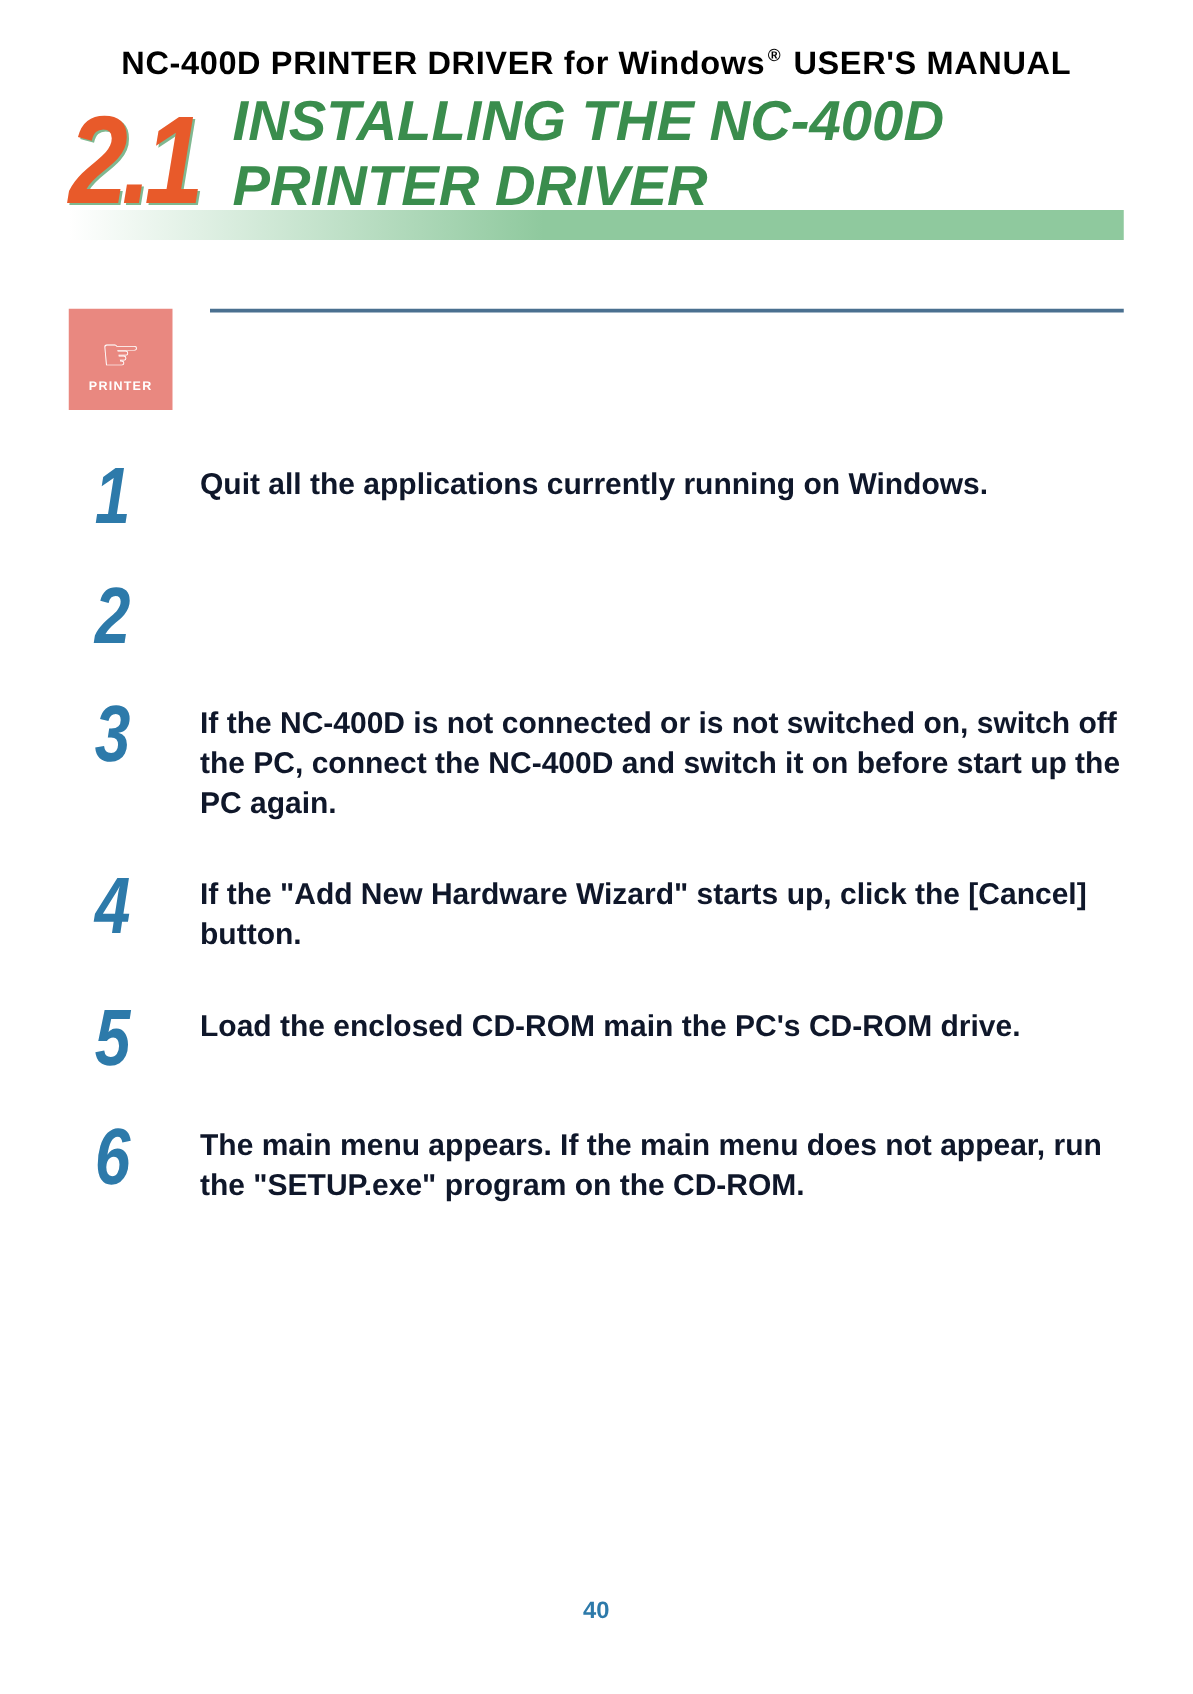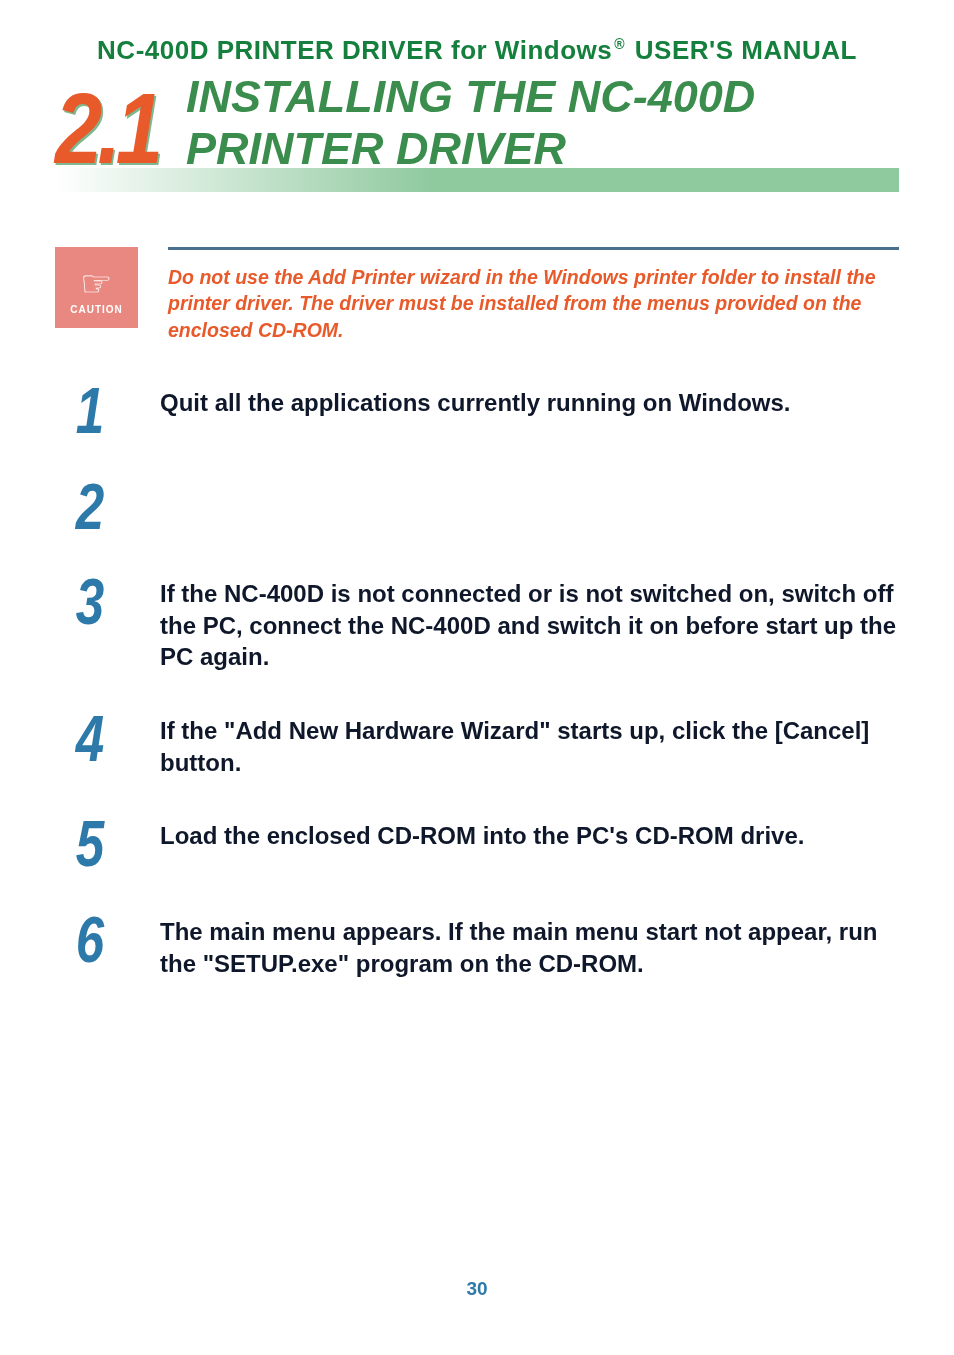--- a/index.html
+++ b/index.html
@@ -15,21 +15,21 @@
       font-family: Arial, Helvetica, sans-serif;
       position: relative;
       padding: 35px 55px 40px 55px;
     }
     
     .doc-header {
       text-align: center;
       font-weight: bold;
       font-size: 26px;
       letter-spacing: 0.5px;
-      color: #15803d;
+      color: #000000;
       font-family: "Arial Narrow", Arial, sans-serif;
       font-stretch: condensed;
     }
     
     .doc-header .registered {
       font-size: 14px;
       vertical-align: super;
       margin: 0 2px;
     }
     
@@ -176,25 +176,24 @@
 <div class="section-title-row">
   <div class="section-number">2.1</div>
   <div class="section-title">INSTALLING THE NC-400D PRINTER DRIVER</div>
 </div>
 
 <div class="gradient-bar"></div>
 
 <div class="caution-row">
   <div class="caution-box">
     <div class="hand-icon">☞</div>
-    <div class="caution-label">CAUTION</div>
+    <div class="caution-label">PRINTER</div>
   </div>
   <div class="caution-content">
     <div class="blue-line"></div>
-    <div class="caution-text">Do not use the Add Printer wizard in the Windows printer folder to install the printer driver. The driver must be installed from the menus provided on the enclosed CD-ROM.</div>
   </div>
 </div>
 
 <div class="steps">
   <div class="step-row">
     <div class="step-num">1</div>
     <div class="step-text">Quit all the applications currently running on Windows.</div>
   </div>
   <div class="step-row">
     <div class="step-num">2</div>
@@ -202,21 +201,21 @@
   <div class="step-row">
     <div class="step-num">3</div>
     <div class="step-text">If the NC-400D is not connected or is not switched on, switch off the PC, connect the NC-400D and switch it on before start up the PC again.</div>
   </div>
   <div class="step-row">
     <div class="step-num">4</div>
     <div class="step-text">If the "Add New Hardware Wizard" starts up, click the [Cancel] button.</div>
   </div>
   <div class="step-row">
     <div class="step-num">5</div>
-    <div class="step-text">Load the enclosed CD-ROM into the PC's CD-ROM drive.</div>
+    <div class="step-text">Load the enclosed CD-ROM main the PC's CD-ROM drive.</div>
   </div>
   <div class="step-row">
     <div class="step-num">6</div>
-    <div class="step-text">The main menu appears. If the main menu start not appear, run the "SETUP.exe" program on the CD-ROM.</div>
-  </div>
-</div>
-
-<div class="page-number">30</div>
+    <div class="step-text">The main menu appears. If the main menu does not appear, run the "SETUP.exe" program on the CD-ROM.</div>
+  </div>
+</div>
+
+<div class="page-number">40</div>
 
 </body></html>

